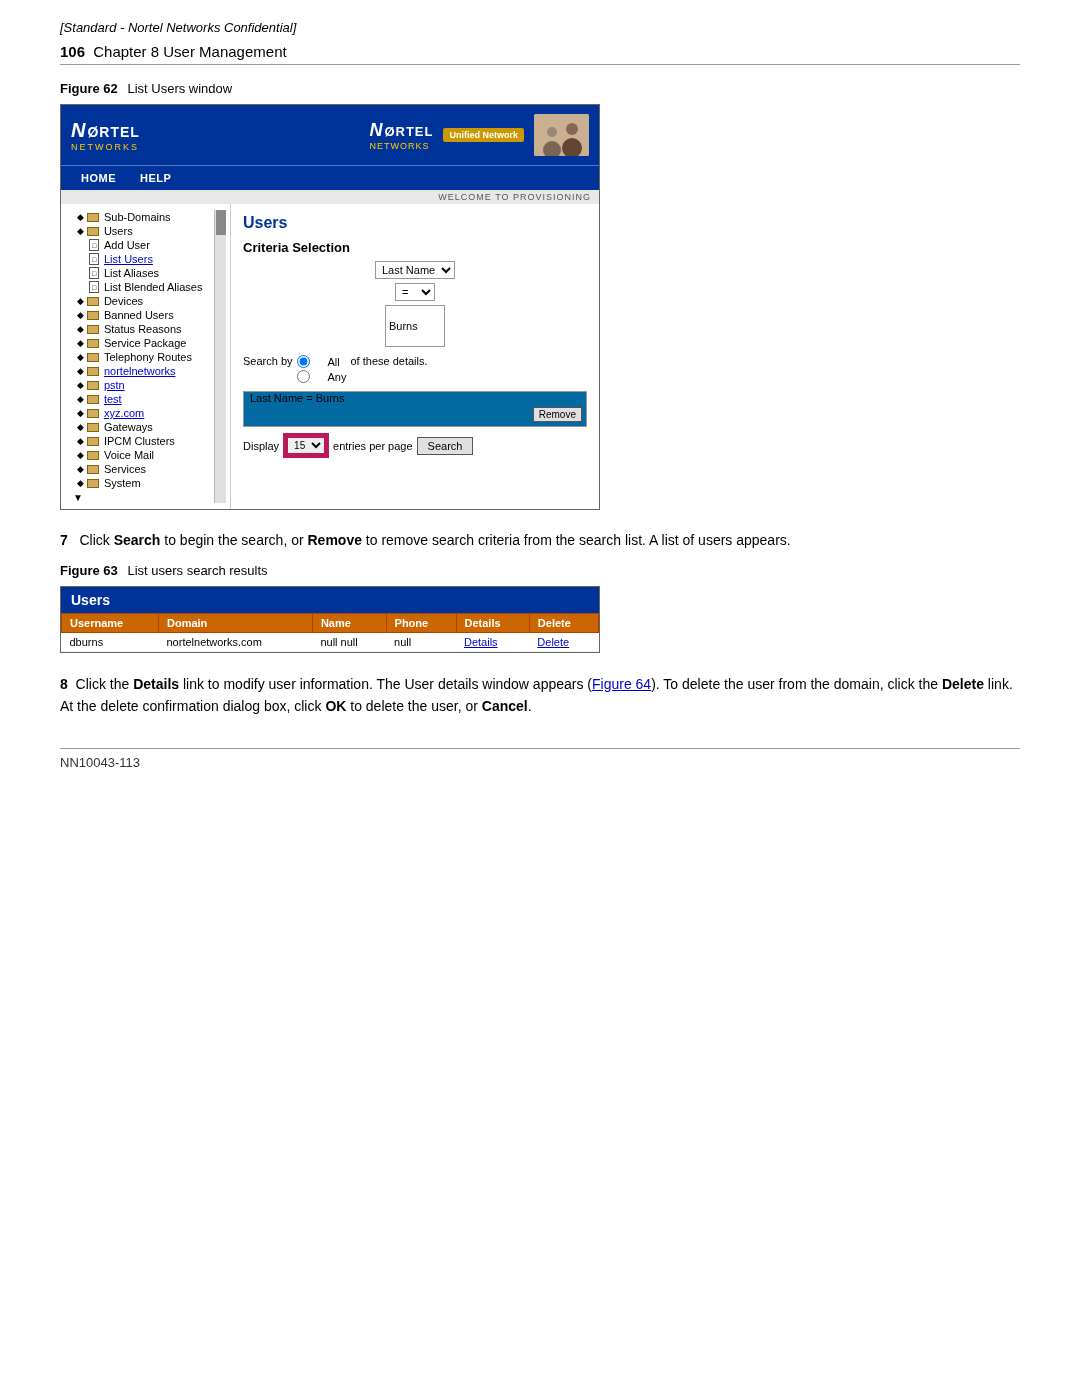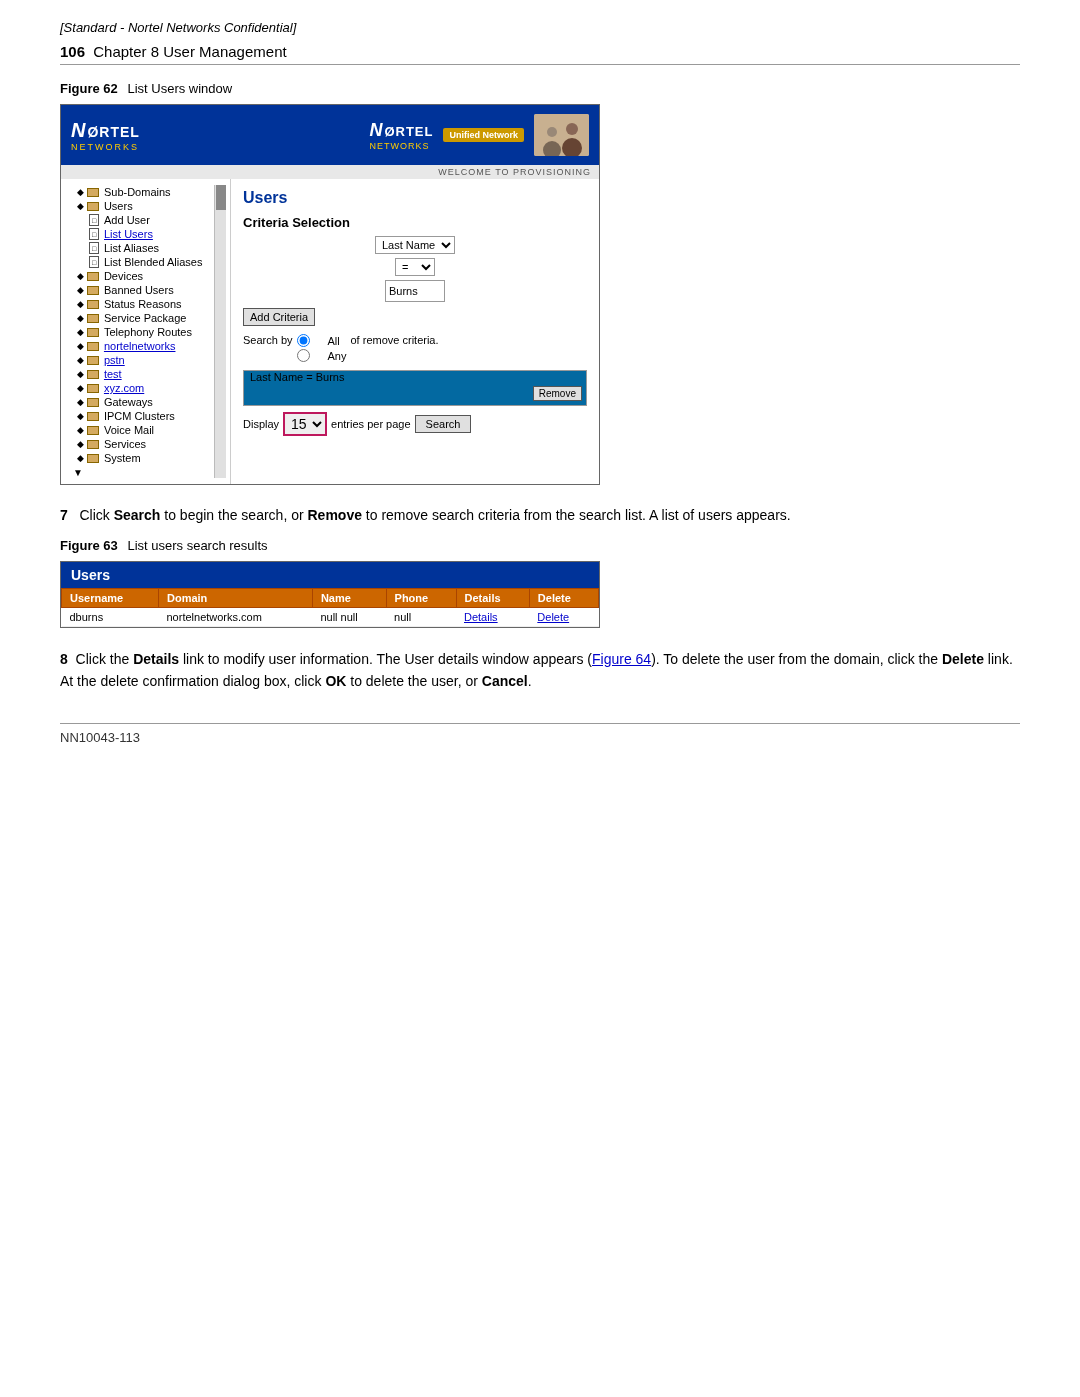--- a/index.html
+++ b/index.html
@@ -168,21 +168,21 @@
 
     .criteria-select {
       font-size: 11px;
       padding: 1px 2px;
       border: 1px solid #999;
       background: #fff;
     }
 
     .criteria-input {
       font-size: 11px;
-      padding: 4px 3px;
+      padding: 14px 3px;
       border: 1px solid #999;
       background: #fff;
       width: 60px;
     }
 
     .btn-add-criteria {
       font-size: 11px;
       padding: 2px 6px;
       border: 1px solid #555;
       background: #e0e0e0;
@@ -217,23 +217,23 @@
 
     .display-row {
       display: flex;
       align-items: center;
       gap: 4px;
       font-size: 11px;
       margin-bottom: 6px;
     }
 
     .entries-select {
-      font-size: 14px;
+      font-size: 10px;
       padding: 1px 2px;
-      border: 2px solid #be185d;
+      border: 5px solid #be185d;
     }
 
     .btn-search {
       font-size: 11px;
       padding: 2px 10px;
       border: 1px solid #555;
       background: #e0e0e0;
       cursor: pointer;
       float: right;
     }
@@ -373,20 +373,24 @@
             <rect width="55" height="42" fill="#c8b090"></rect>
             <circle cx="38" cy="15" r="6" fill="#886655"></circle>
             <ellipse cx="38" cy="34" rx="10" ry="10" fill="#664433"></ellipse>
             <circle cx="18" cy="18" r="5" fill="#998877"></circle>
             <ellipse cx="18" cy="36" rx="9" ry="9" fill="#776655"></ellipse>
           </svg>
         </div>
       </div>
     </div>
 
+    <div class="nav-bar">
+      <div class="nav-item">HOME</div>
+      <div class="nav-item">HELP</div>
+    </div>
 
     <div class="welcome-bar">WELCOME TO PROVISIONING</div>
 
     <div class="main-area">
 
       <div class="sidebar">
         <div style="display:flex;">
           <div style="flex:1;">
 
             <div class="sidebar-item indent1">
@@ -529,38 +533,35 @@
             <option>Domain</option>
           </select>
           <select class="criteria-select" style="width:40px;">
             <option>=</option>
             <option>!=</option>
             <option>contains</option>
           </select>
           <input class="criteria-input" type="text" value="Burns" style="">
         </div>
 
-        <div style="margin-bottom:8px;">
-          <button class="btn-add-criteria">Add Criteria</button>
-        </div>
 
         <div class="search-by-section">
           <div style="display:flex;align-items:flex-start;gap:4px;">
             <span>Search by</span>
             <div class="radio-group">
               <div class="radio-row">
                 <input type="radio" name="searchby" checked="" style="">
                 <span>All</span>
               </div>
               <div class="radio-row">
                 <input type="radio" name="searchby" style="">
                 <span>Any</span>
               </div>
             </div>
-            <span>of remove criteria.</span>
+            <span>of these details.</span>
           </div>
         </div>
 
         <div class="criteria-display">
           <span>Last Name = Burns</span>
           <button class="remove-btn">Remove</button>
         </div>
 
         <div class="display-row">
           <span>Display</span>

